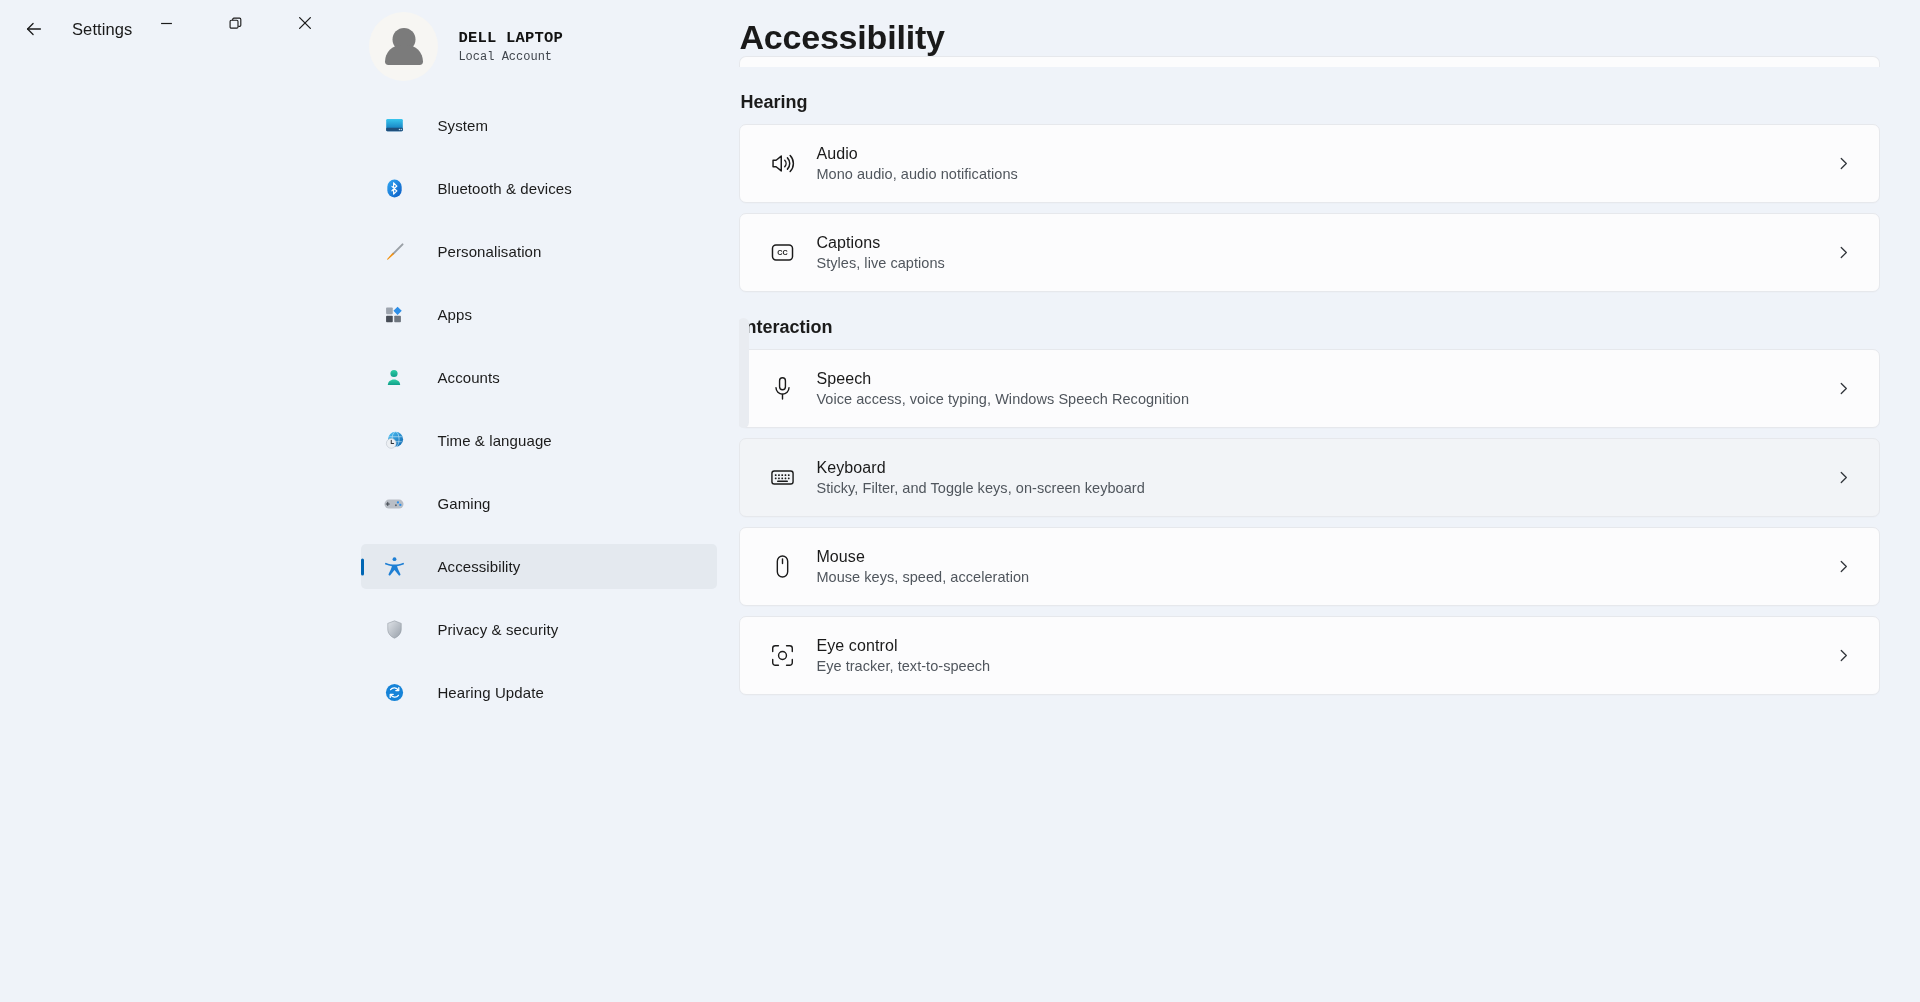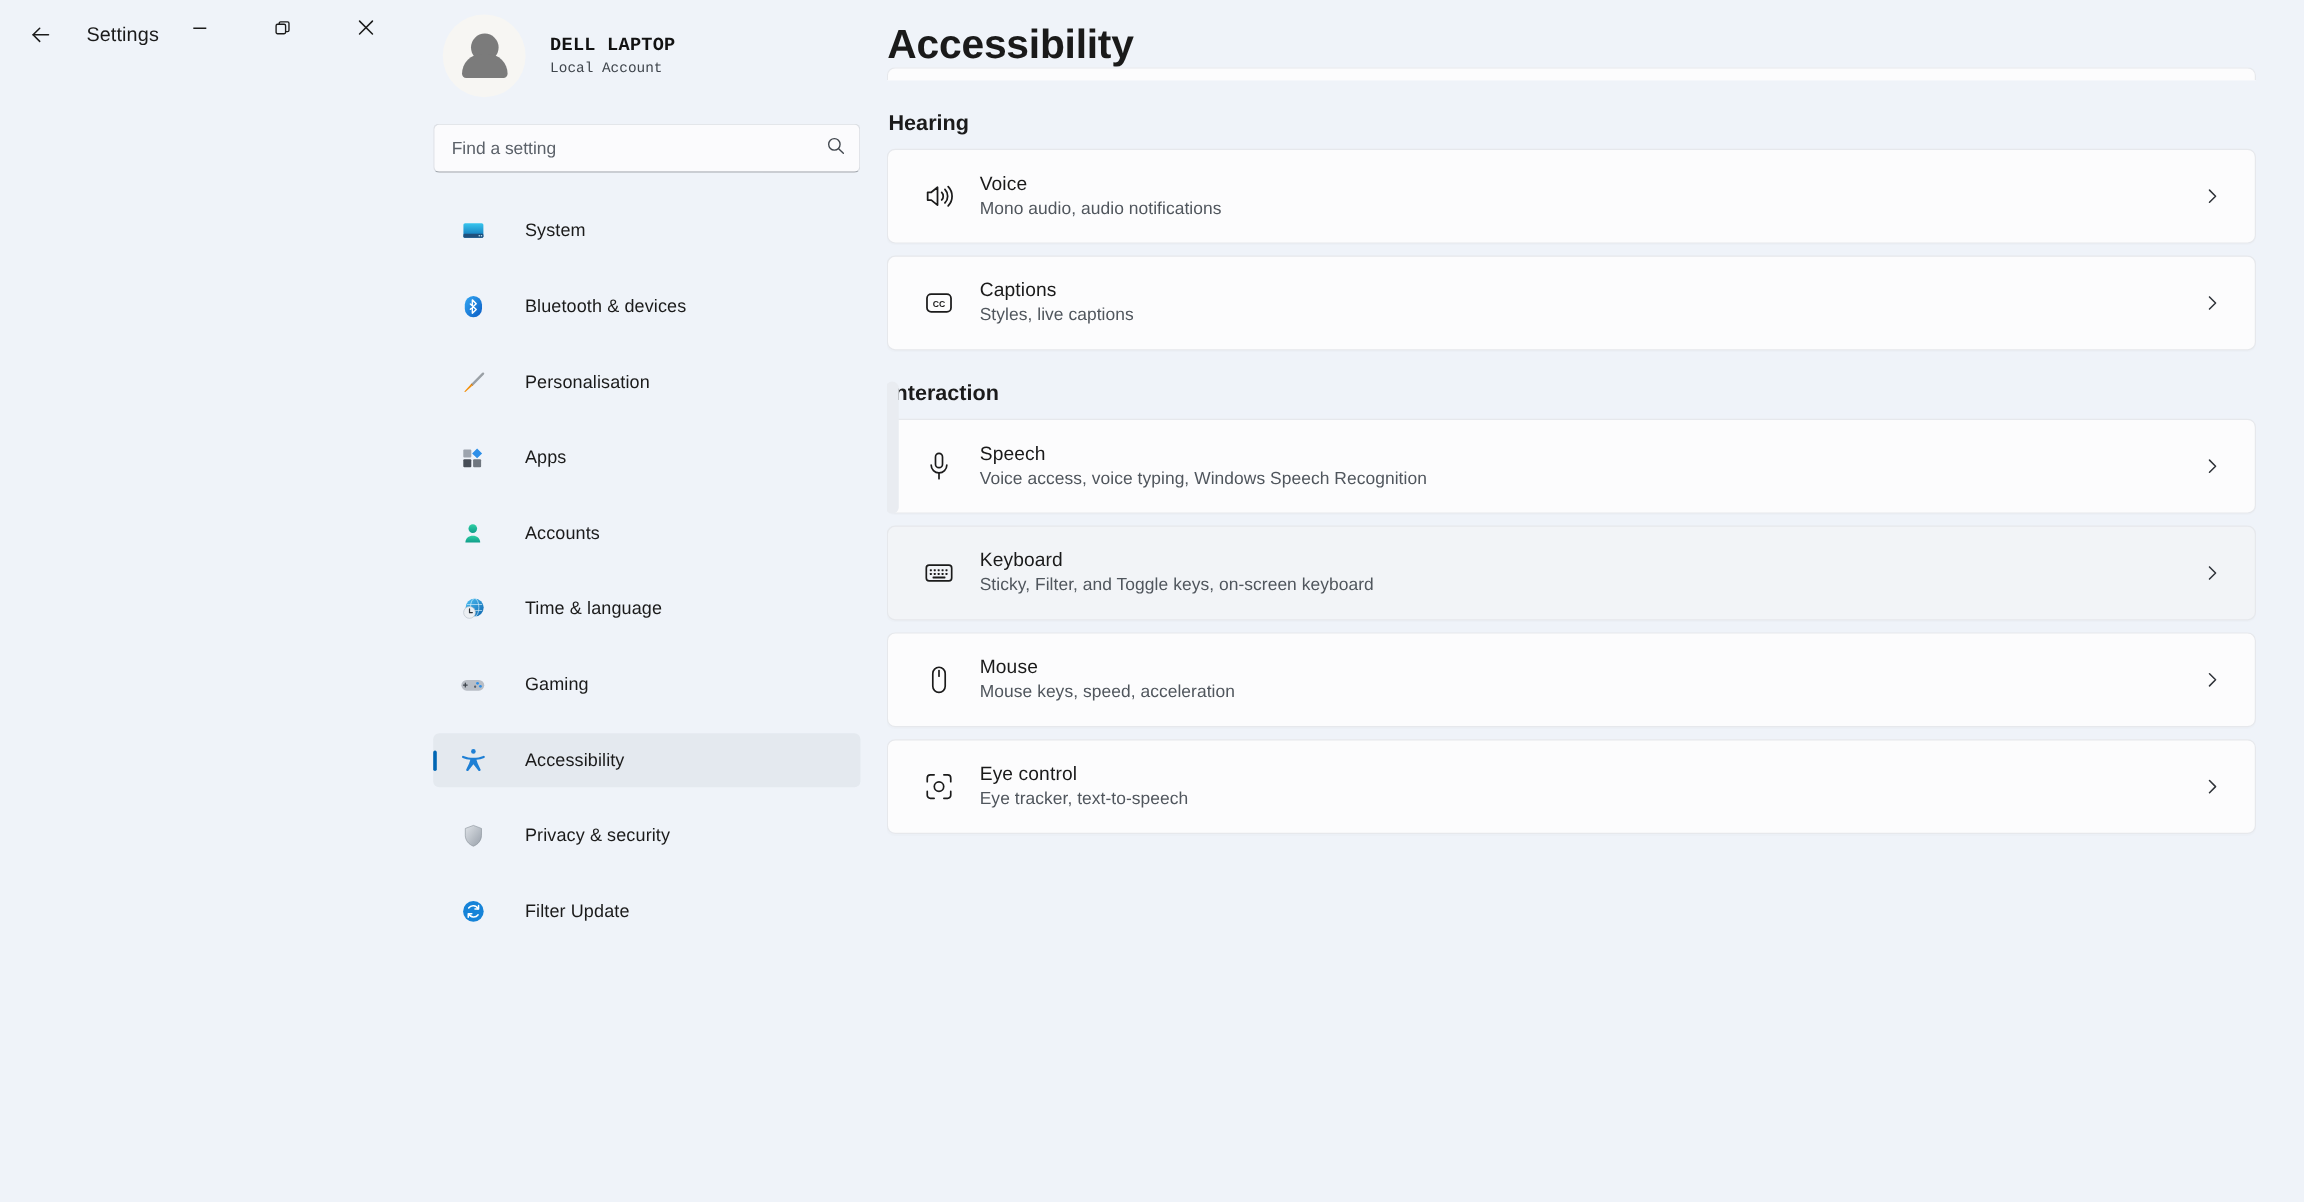--- a/index.html
+++ b/index.html
@@ -217,29 +217,20 @@
         <div class="avatar">
           <div class="head"></div>
           <div class="body-shape"></div>
         </div>
         <div class="account-text">
           <div class="account-name">DELL LAPTOP</div>
           <div class="account-sub">Local Account</div>
         </div>
       </div>
 
-      <div class="search-box">
-        <input type="text" placeholder="Find a setting" style="">
-        <span class="search-icon">
-          <svg width="17" height="17" viewBox="0 0 20 20" fill="none" stroke="#40464d" stroke-width="1.35" stroke-linecap="round">
-            <circle cx="8.6" cy="8.6" r="5.6"></circle>
-              <line x1="12.8" y1="12.8" x2="17.4" y2="17.4"></line>
-          </svg>
-        </span>
-      </div>
 
       <div class="nav">
 
         <div class="nav-item">
           <span class="nav-icon">
             <svg width="21" height="21" viewBox="0 0 24 24">
               <defs>
                   <linearGradient id="gmon" x1="0" y1="0" x2="0" y2="1">
                     <stop offset="0" stop-color="#38c6ee"></stop>
                     <stop offset="1" stop-color="#0e6fb6"></stop>
@@ -368,21 +359,21 @@
         </div>
 
         <div class="nav-item">
           <span class="nav-icon">
             <svg width="21" height="21" viewBox="0 0 24 24">
               <circle cx="12" cy="12" r="9.8" fill="#1683d8"></circle>
               <path d="M16.4 9.6a5.2 5.2 0 0 0-8.9-.8M7.6 14.4a5.2 5.2 0 0 0 8.9.8" fill="none" stroke="#fff" stroke-width="1.45" stroke-linecap="round"></path>
               <path d="M16.9 6.4v3.4h-3.4M7.1 17.6v-3.4h3.4" fill="none" stroke="#fff" stroke-width="1.45" stroke-linecap="round" stroke-linejoin="round"></path>
             </svg>
           </span>
-          <span class="nav-label">Filter Update</span>
+          <span class="nav-label">Hearing Update</span>
         </div>
 
       </div>
     </div>
 
     <div class="main">
       <h1 class="page-title">Accessibility</h1>
 
       <div class="scroll-area">
         <div class="scroll-rail">
@@ -398,21 +389,21 @@
           <div class="card">
             <span class="card-icon">
               <svg width="27" height="27" viewBox="0 0 24 24" fill="none" stroke="#1b1b1b" stroke-width="1.3" stroke-linecap="round" stroke-linejoin="round">
                 <path d="M3.6 9.1h2.7L10.9 5.4v13.2L6.3 14.9H3.6z"></path>
                 <path d="M14 9.2a4 4 0 0 1 0 5.6"></path>
                 <path d="M16.4 7a7.2 7.2 0 0 1 0 10"></path>
                 <path d="M18.8 4.9a10.2 10.2 0 0 1 0 14.2"></path>
               </svg>
             </span>
             <span class="card-text">
-              <span class="card-title">Voice</span>
+              <span class="card-title">Audio</span>
               <div class="card-sub">Mono audio, audio notifications</div>
             </span>
             <span class="chevron">
               <svg width="15" height="15" viewBox="0 0 16 16" fill="none" stroke="#30343a" stroke-width="1.35" stroke-linecap="round" stroke-linejoin="round">
                   <path d="M5.6 2.6 11 8l-5.4 5.4"></path>
                 </svg>
             </span>
           </div>
 
           <div class="card">

